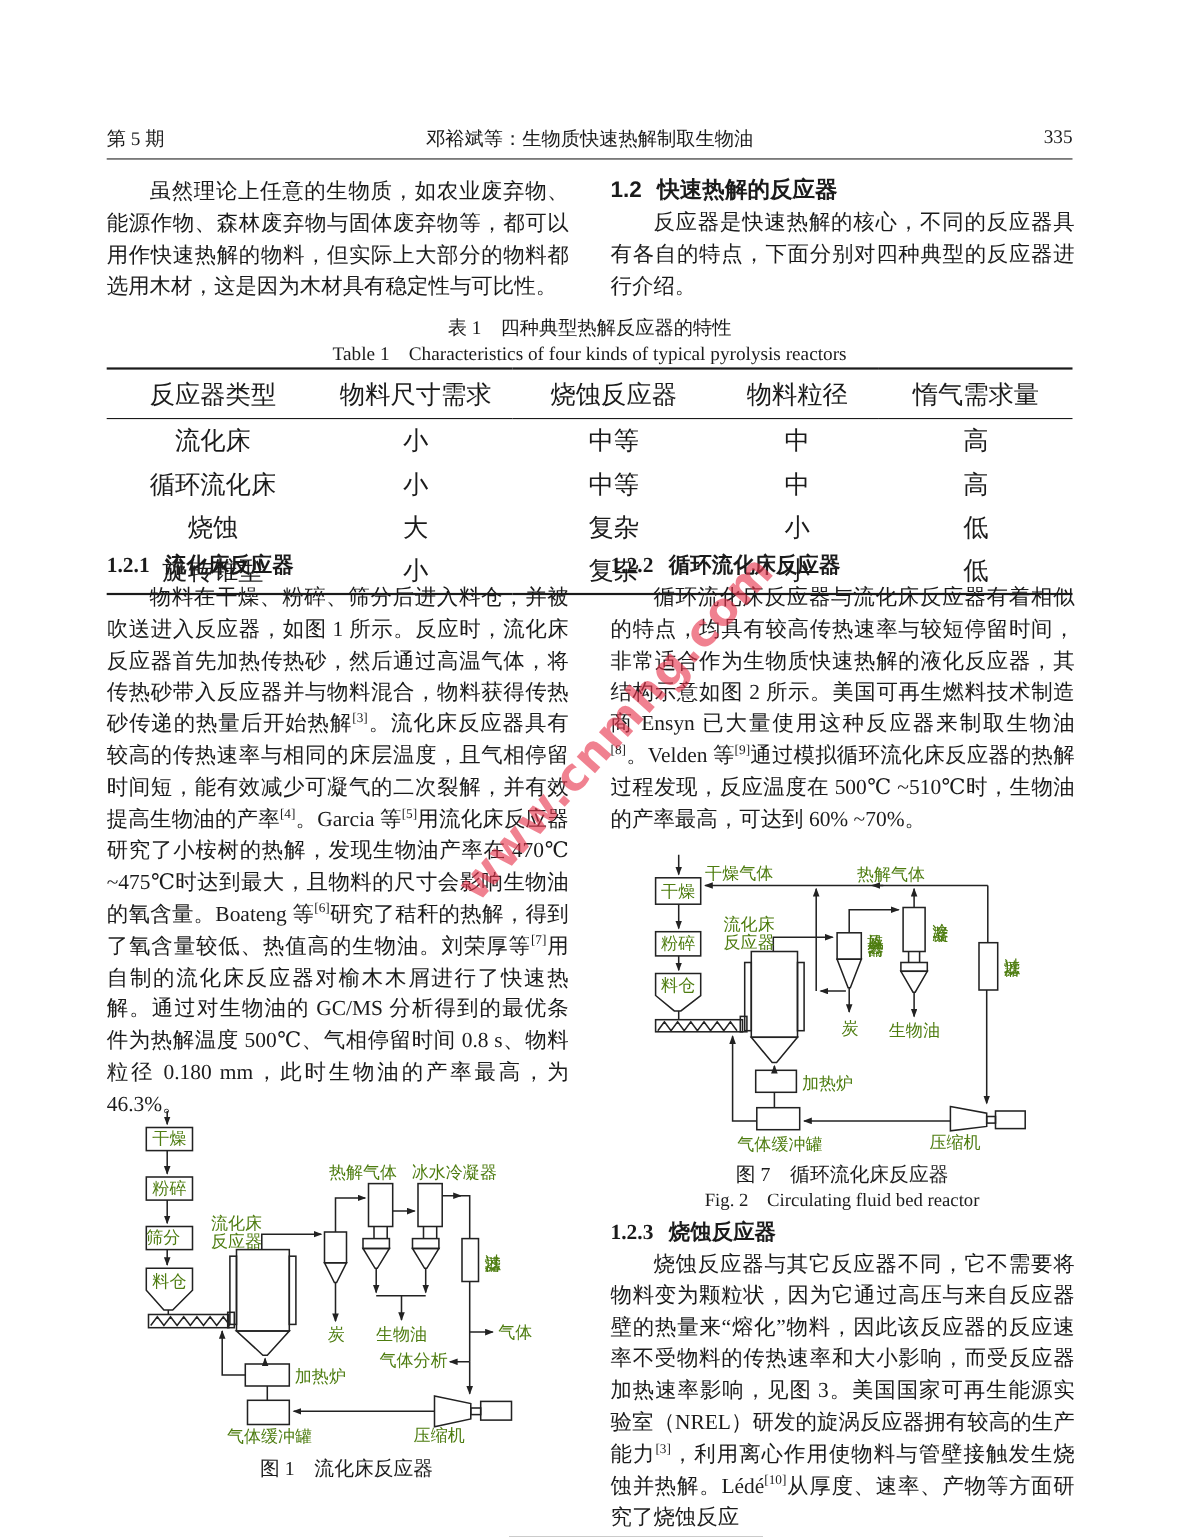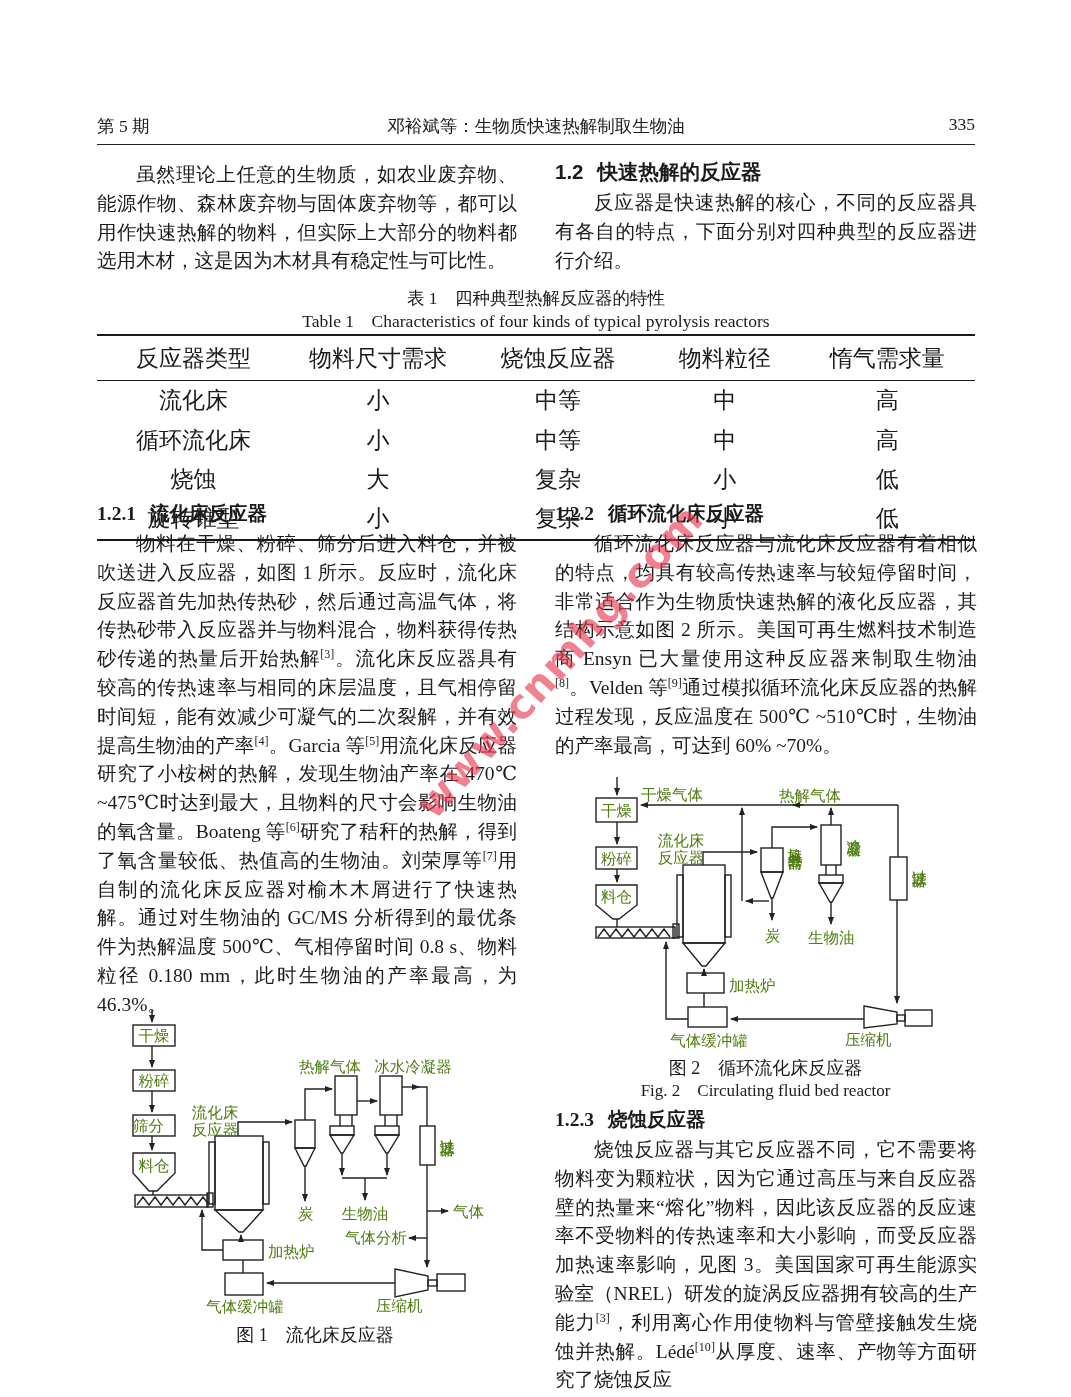--- a/index.html
+++ b/index.html
@@ -202,21 +202,21 @@
       <div>反应器</div>
     </div>
     <div class="flabel vlabel" style="left:234px; top:64px; height:82px;">旋风分离器</div>
     <div class="flabel vlabel" style="left:293px; top:55px; height:50px;">冷凝器</div>
     <div class="flabel vlabel" style="left:358px; top:86px; height:50px;">过滤器</div>
     <div class="flabel" style="left:212px; top:155px;">炭</div>
     <div class="flabel fcenter" style="left:255px; top:157px; width:46px;">生物油</div>
     <div class="flabel" style="left:176px; top:205px;">加热炉</div>
     <div class="flabel fcenter" style="left:116px; top:260px; width:80px;">气体缓冲罐</div>
     <div class="flabel" style="left:292px; top:259px;">压缩机</div>
-    <div class="figcap-zh" style="top:284px;">图 2　循环流化床反应器</div>
+    <div class="figcap-zh" style="top:284px;">图 7　循环流化床反应器</div>
     <div class="figcap-en" style="top:307px;">Fig. 2　Circulating fluid bed reactor</div>
   </div>
 
   <div class="abs" style="left:555px; top:1106px; width:422px;">
     <div class="h3">
       <span class="num">1.2.3</span><span class="ttl">烧蚀反应器</span>
     </div>
     <div class="body-text" style="margin-top:3px;">
       <p>烧蚀反应器与其它反应器不同，它不需要将物料变为颗粒状，因为它通过高压与来自反应器壁的热量来“熔化”物料，因此该反应器的反应速率不受物料的传热速率和大小影响，而受反应器加热速率影响，见图 3。美国国家可再生能源实验室（NREL）研发的旋涡反应器拥有较高的生产能力<sup>[3]</sup>，利用离心作用使物料与管壁接触发生烧蚀并热解。Lédé<sup>[10]</sup>从厚度、速率、产物等方面研究了烧蚀反应</p>
     </div>

